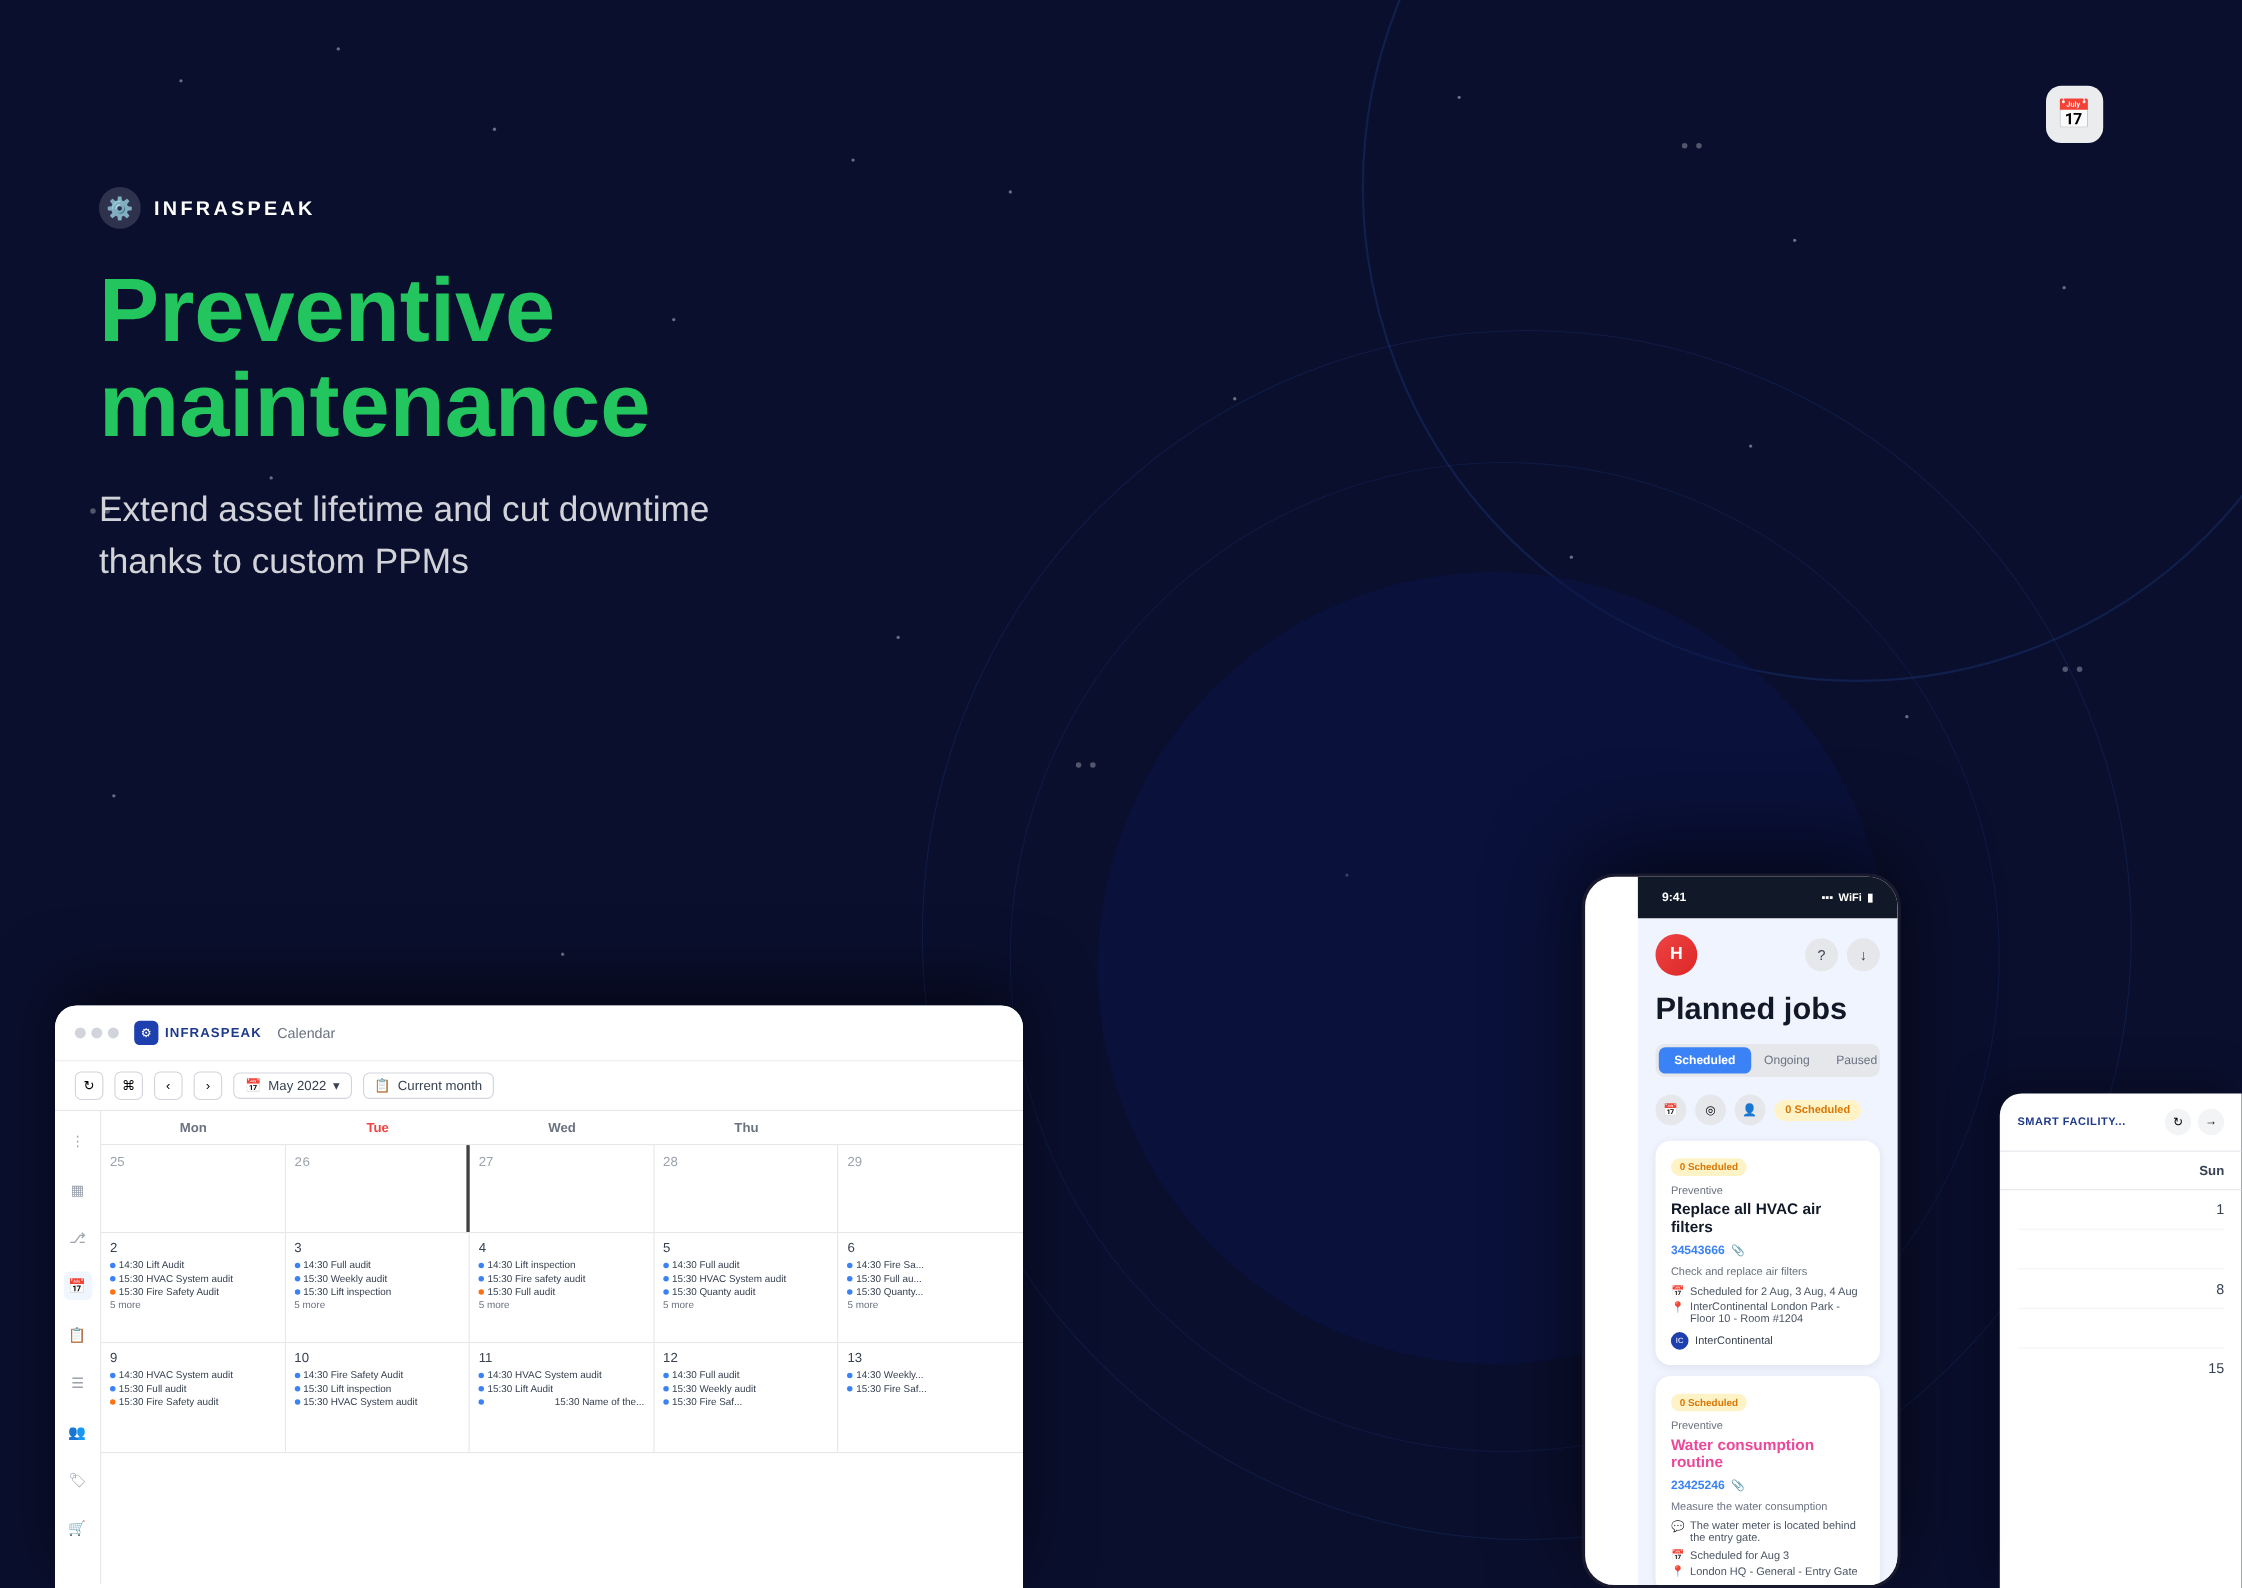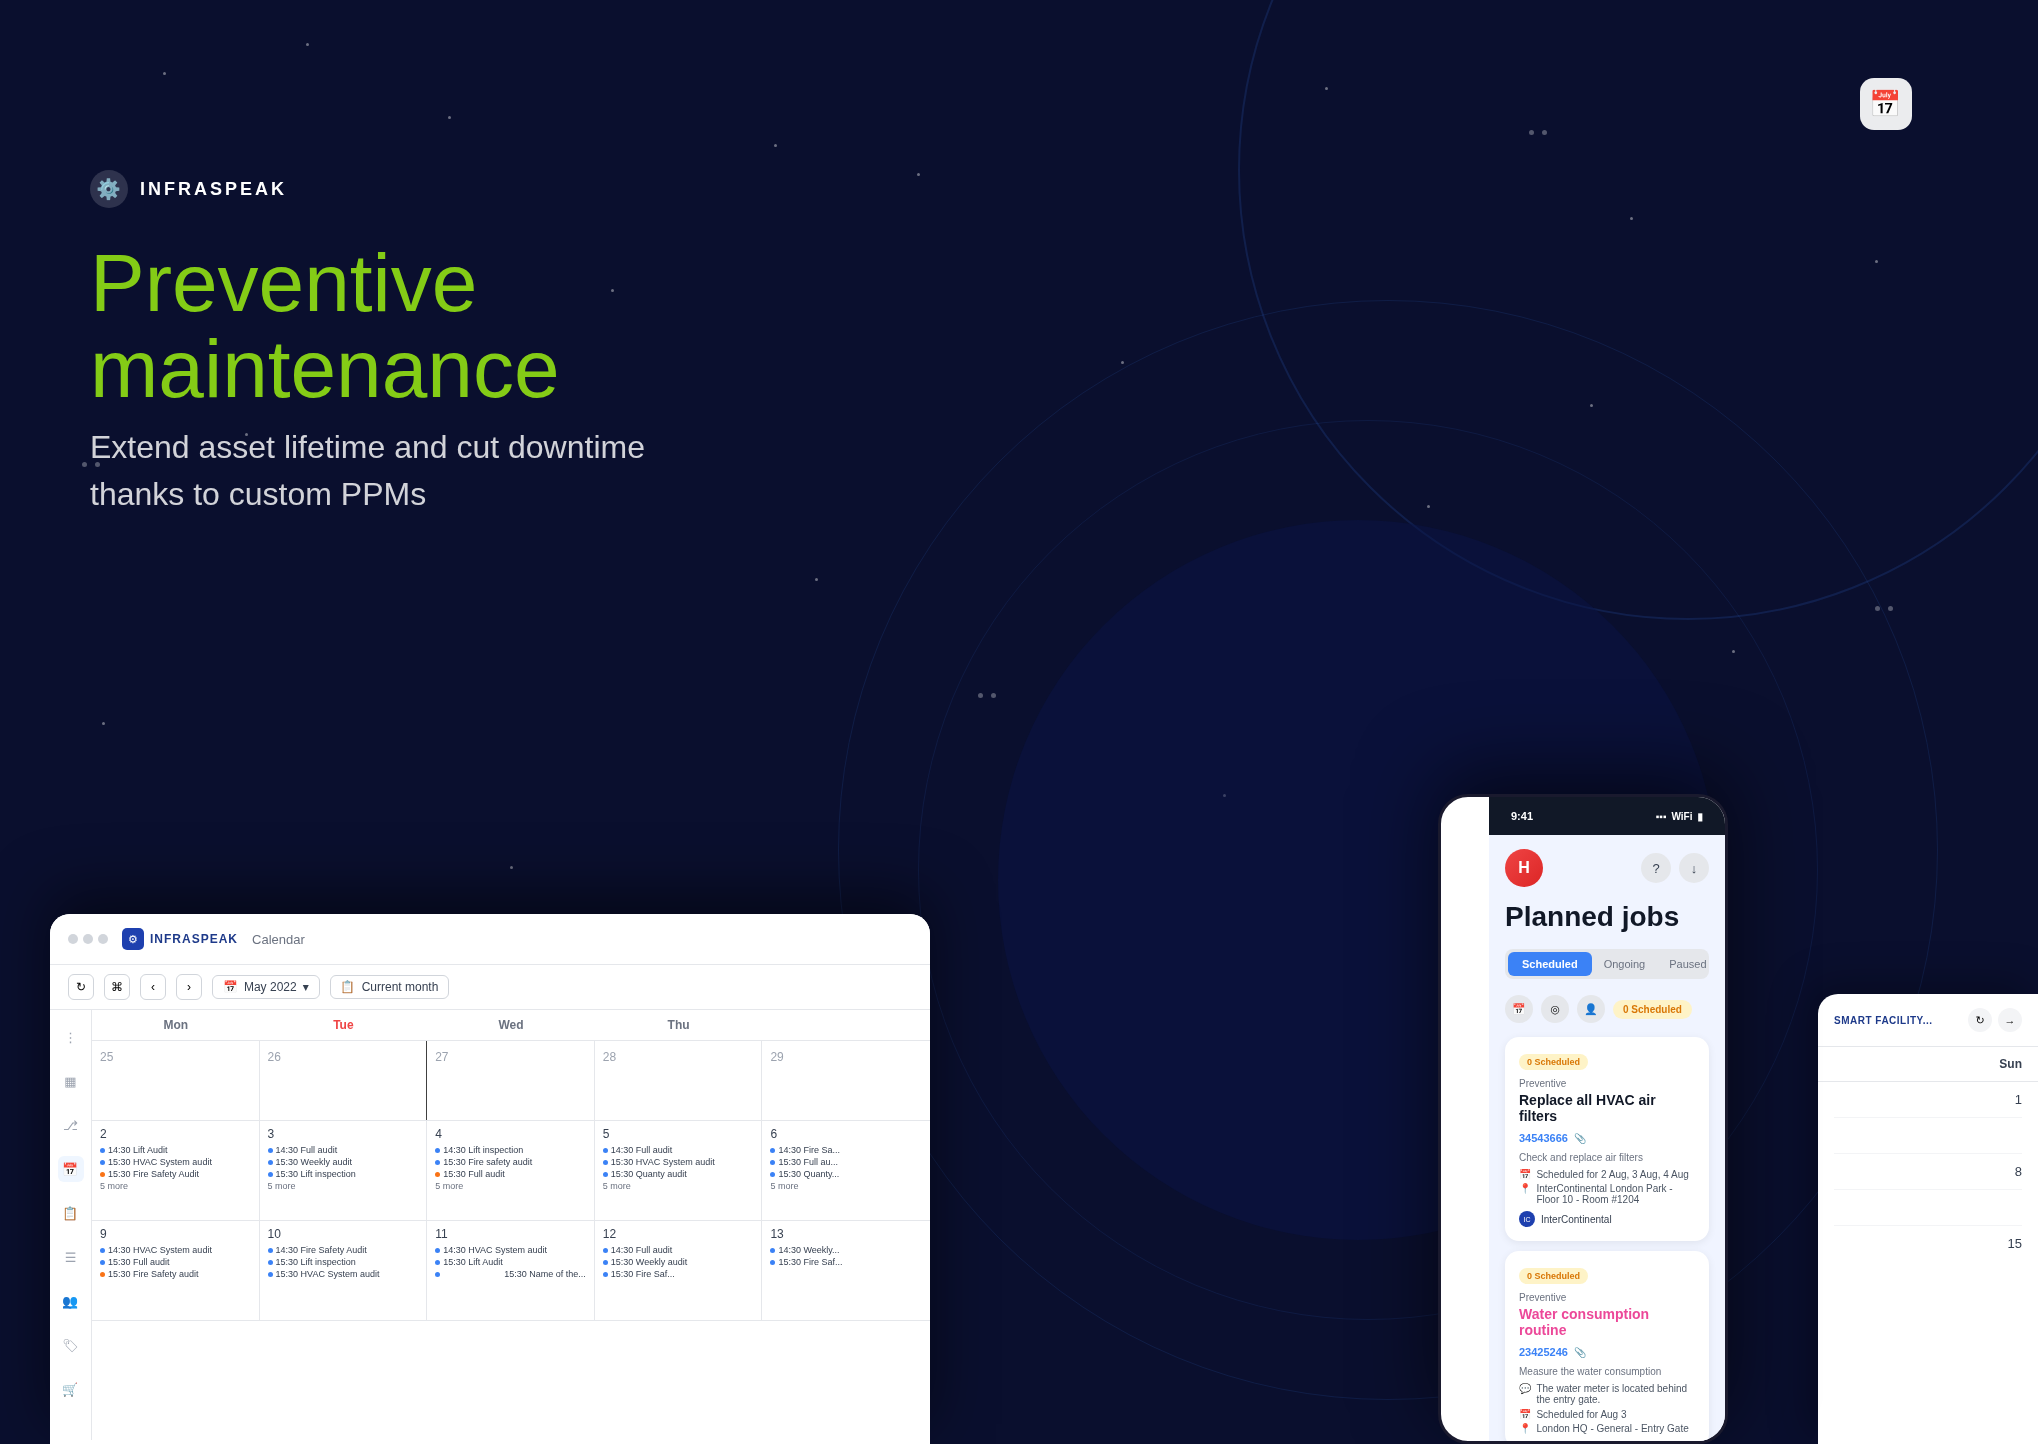--- a/index.html
+++ b/index.html
@@ -100,21 +100,21 @@
 
 <div style="position:absolute;top:78px;right:126px;width:52px;height:52px;background:rgba(255,255,255,0.92);border-radius:14px;display:flex;align-items:center;justify-content:center;z-index:10;font-size:26px;">📅</div>
 
 <div style="position:absolute;top:170px;left:90px;z-index:10;">
 
   <div style="display:flex;align-items:center;gap:12px;margin-bottom:32px;">
     <div style="width:38px;height:38px;background:rgba(255,255,255,0.15);border-radius:50%;display:flex;align-items:center;justify-content:center;font-size:20px;">⚙️</div>
     <span style="color:white;font-size:18px;font-weight:700;letter-spacing:3px;">INFRASPEAK</span>
   </div>
 
-  <h1 style="color:#84cc16;font-size:82px;font-weight:400;line-height:1.05;margin-bottom:12px;max-width:720px;">Preventive maintenance</h1>
+  <h1 style="color:#22c55e;font-size:82px;font-weight:700;line-height:1.05;margin-bottom:28px;max-width:720px;">Preventive maintenance</h1>
 
   <p style="color:rgba(255,255,255,0.82);font-size:32px;font-weight:400;line-height:1.45;max-width:600px;white-space:pre-line;">Extend asset lifetime and cut downtime
 thanks to custom PPMs</p>
 </div>
 
 <div style="position:absolute;bottom:0;left:50px;width:880px;height:530px;background:white;border-radius:20px 20px 0 0;overflow:hidden;box-shadow:0 -20px 60px rgba(0,0,0,0.5);z-index:20;">
 
   <div style="display:flex;align-items:center;gap:14px;padding:14px 18px;border-bottom:1px solid #e5e7eb;background:white;">
 
     <div style="display:flex;gap:5px;">
@@ -165,21 +165,21 @@
       <div style="display:grid;grid-template-columns:repeat(5,1fr);border-bottom:1px solid #e5e7eb;">
         <div style="padding:8px;text-align:center;font-size:12px;font-weight:600;color:#6b7280;">Mon</div>
         <div style="padding:8px;text-align:center;font-size:12px;font-weight:600;color:#ef4444;">Tue</div>
         <div style="padding:8px;text-align:center;font-size:12px;font-weight:600;color:#6b7280;">Wed</div>
         <div style="padding:8px;text-align:center;font-size:12px;font-weight:600;color:#6b7280;">Thu</div>
         <div style="padding:8px;text-align:center;font-size:12px;font-weight:600;color:#6b7280;"></div>
       </div>
 
       <div style="display:grid;grid-template-columns:repeat(5,1fr);border-bottom:1px solid #e5e7eb;min-height:80px;">
         <div style="border-right:1px solid #e5e7eb;padding:6px 8px;"><span style="font-size:12px;color:#9ca3af;">25</span></div>
-        <div style="border-right:1px solid #404040;padding:6px 8px;"><span style="font-size:12px;color:#9ca3af;">26</span></div>
+        <div style="border-right:3px solid #404040;padding:6px 8px;font-family:Liberation Mono, monospace;"><span style="font-size:12px;color:#9ca3af;">26</span></div>
         <div style="border-right:1px solid #e5e7eb;padding:6px 8px;"><span style="font-size:12px;color:#9ca3af;">27</span></div>
         <div style="border-right:1px solid #e5e7eb;padding:6px 8px;"><span style="font-size:12px;color:#9ca3af;">28</span></div>
         <div style="padding:6px 8px;"><span style="font-size:12px;color:#9ca3af;">29</span></div>
       </div>
 
       <div style="display:grid;grid-template-columns:repeat(5,1fr);border-bottom:1px solid #e5e7eb;min-height:100px;">
         <div style="border-right:1px solid #e5e7eb;padding:6px 8px;">
           <div style="font-size:12px;font-weight:500;color:#374151;margin-bottom:4px;">2</div>
           <div style="display:flex;align-items:center;gap:3px;margin-bottom:2px;">
               <div style="width:5px;height:5px;border-radius:50%;background:#3b82f6;flex-shrink:0;"></div>

